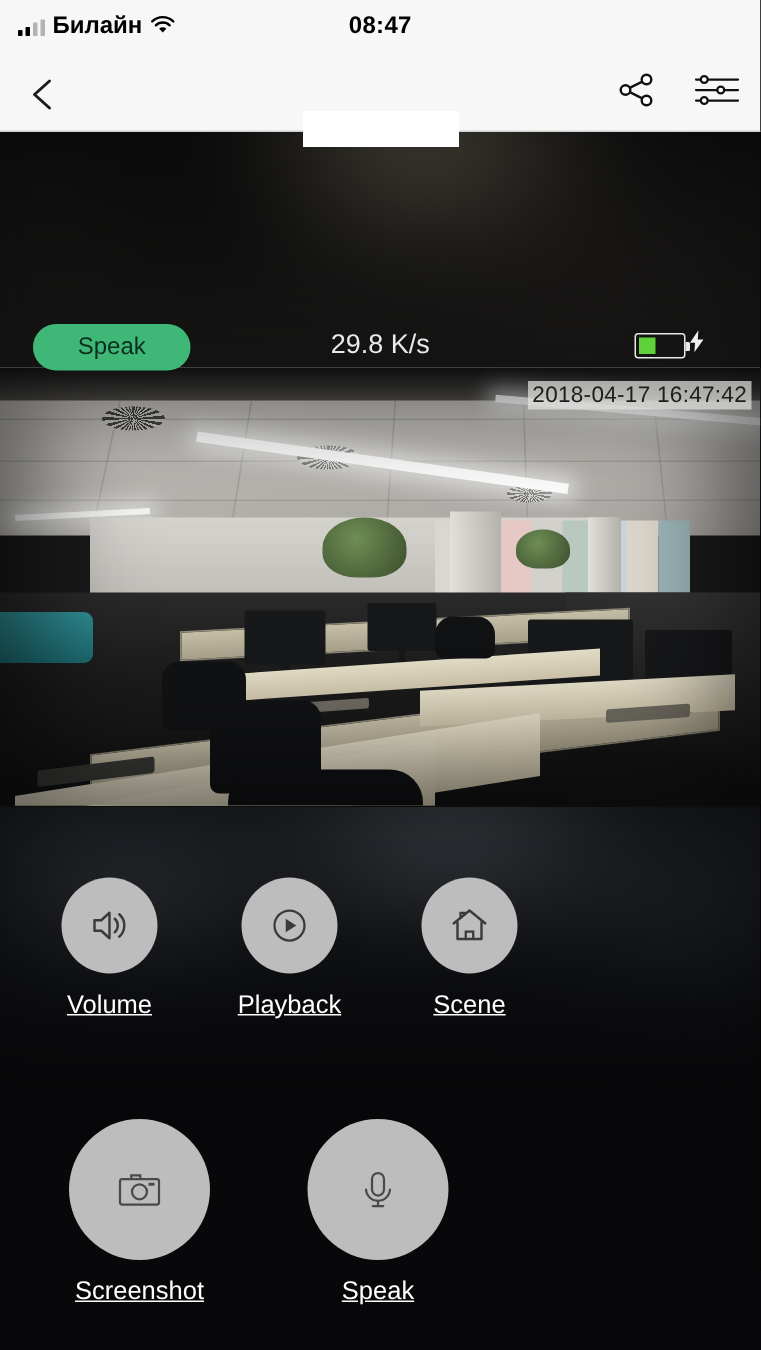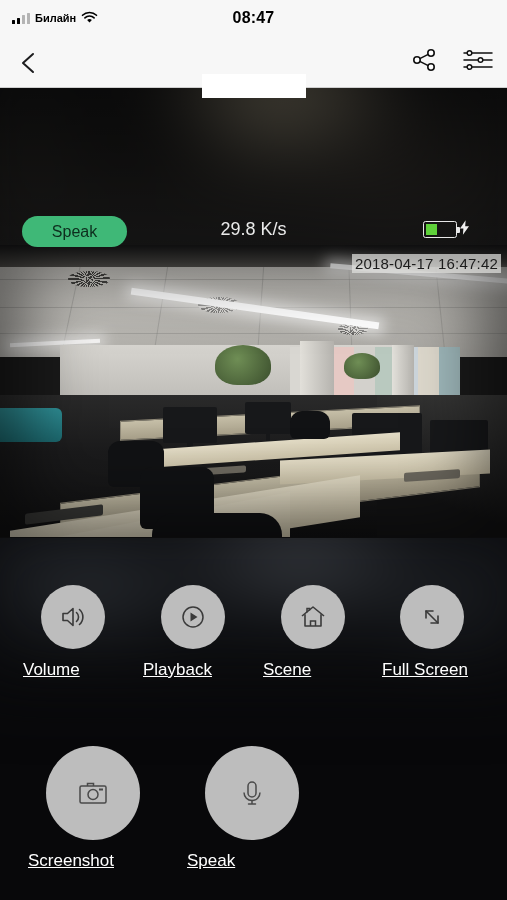--- a/index.html
+++ b/index.html
@@ -19,21 +19,21 @@
   }
   .sb-left { position:absolute; left:12px; display:flex; align-items:center; gap:5px; }
   .sb-center { position:absolute; left:0; width:507px; text-align:center; font-size:16px; letter-spacing:.2px; }
   .sb-right { position:absolute; right:9px; display:flex; align-items:center; gap:5px; }
   .sig { display:flex; align-items:flex-end; gap:2px; height:11px; }
   .sig i { display:block; width:3px; background:#000; border-radius:.5px; }
   .sig i:nth-child(1){height:4px;}
   .sig i:nth-child(2){height:6px;}
   .sig i:nth-child(3){height:9px;background:#b4b4b4;}
   .sig i:nth-child(4){height:11px;background:#b4b4b4;}
-  .carrier { font-size:11px; font-weight:bold; }
+  .carrier { font-size:16px; font-weight:bold; }
   .pct { font-size:14px; font-weight:bold; }
   .batt-sys {
     width:25px; height:12px; border:1.3px solid #000; border-radius:3px;
     position:relative; padding:1.3px;
   }
   .batt-sys::after{
     content:""; position:absolute; right:-3.6px; top:3.3px; width:2px; height:4px;
     background:#000; border-radius:0 1px 1px 0; opacity:.45;
   }
   .batt-sys span{ display:block; height:100%; width:22%; background:#f2261d; border-radius:1px; }
@@ -122,21 +122,21 @@
   .controls{ position:absolute; top:538px; left:0; width:507px; height:362px; overflow:hidden;
     background:#08080a; }
   .ctrl-blur{
     position:absolute; top:-20px; left:-30px; width:570px; height:160px; filter:blur(36px);
     background:
       radial-gradient(ellipse 160px 70px at 120px 70px, #33373d 0%, transparent 72%),
       radial-gradient(ellipse 190px 70px at 330px 40px, #4a4e55 0%, transparent 72%),
       radial-gradient(ellipse 120px 60px at 480px 90px, #23262b 0%, transparent 70%),
       linear-gradient(180deg,#15171b,#0a0b0d);
   }
-  .btn{ position:absolute; text-align:left; }
+  .btn{ position:absolute; text-align:center; }
   .circle{
     border-radius:50%; background:#bdbdbd; display:flex; align-items:center; justify-content:center;
     margin:0 auto; cursor:pointer;
   }
   .lbl{ color:#fff; font-size:17px; text-decoration:underline; margin-top:11px; white-space:nowrap; cursor:pointer; }
 </style>
 </head>
 <body>
 
 <div class="phone">
@@ -301,30 +301,20 @@
     <div class="btn" style="left:143px; top:47px; width:100px;">
       <div class="circle" style="width:64px;height:64px;">
         <svg width="30" height="30" viewBox="0 0 30 30">
           <circle cx="15" cy="15" r="10" stroke="#3a3a3a" stroke-width="1.5" fill="none"></circle>
           <path d="M12.5 10.5 19.5 15l-7 4.5z" fill="#3a3a3a"></path>
         </svg>
       </div>
       <div class="lbl">Playback</div>
     </div>
 
-    <div class="btn" style="left:382px; top:47px; width:100px;">
-      <div class="circle" style="width:64px;height:64px;">
-        <svg width="30" height="30" viewBox="0 0 30 30">
-          <path d="M9 9l12 12" stroke="#3a3a3a" stroke-width="1.6" stroke-linecap="round"></path>
-          <path d="M9 16V9h7" stroke="#3a3a3a" stroke-width="1.6" fill="none" stroke-linecap="round" stroke-linejoin="round"></path>
-          <path d="M21 14v7h-7" stroke="#3a3a3a" stroke-width="1.6" fill="none" stroke-linecap="round" stroke-linejoin="round"></path>
-        </svg>
-      </div>
-      <div class="lbl">Full Screen</div>
-    </div>
 
     <div class="btn" style="left:28px; top:208px; width:130px;">
       <div class="circle" style="width:94px;height:94px;">
         <svg width="36" height="36" viewBox="0 0 36 36">
           <rect x="5" y="11" width="26" height="17" rx="1.5" stroke="#4a4a4a" stroke-width="1.5" fill="none"></rect>
           <path d="M12.5 11V8.5h6V11" stroke="#4a4a4a" stroke-width="1.5" fill="none"></path>
           <circle cx="18" cy="19.5" r="5" stroke="#4a4a4a" stroke-width="1.5" fill="none"></circle>
           <rect x="24" y="13.5" width="4" height="2" fill="#4a4a4a"></rect>
         </svg>
       </div>

